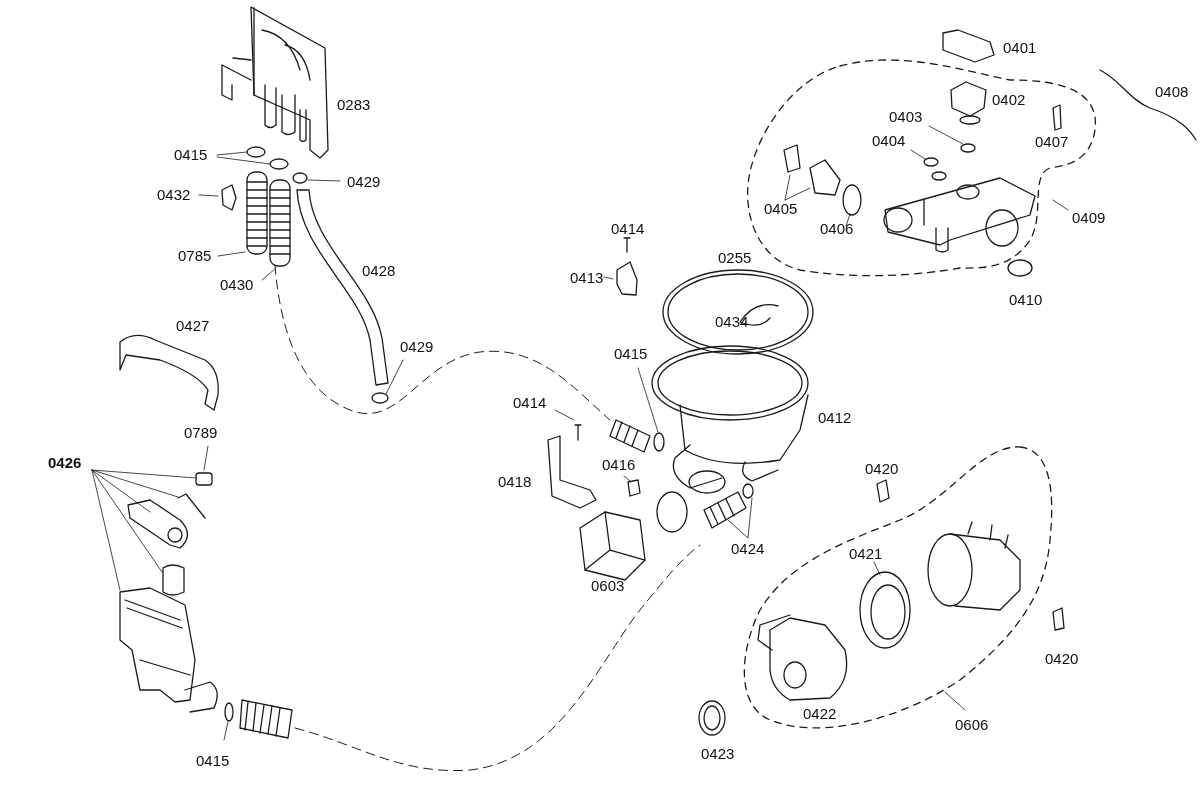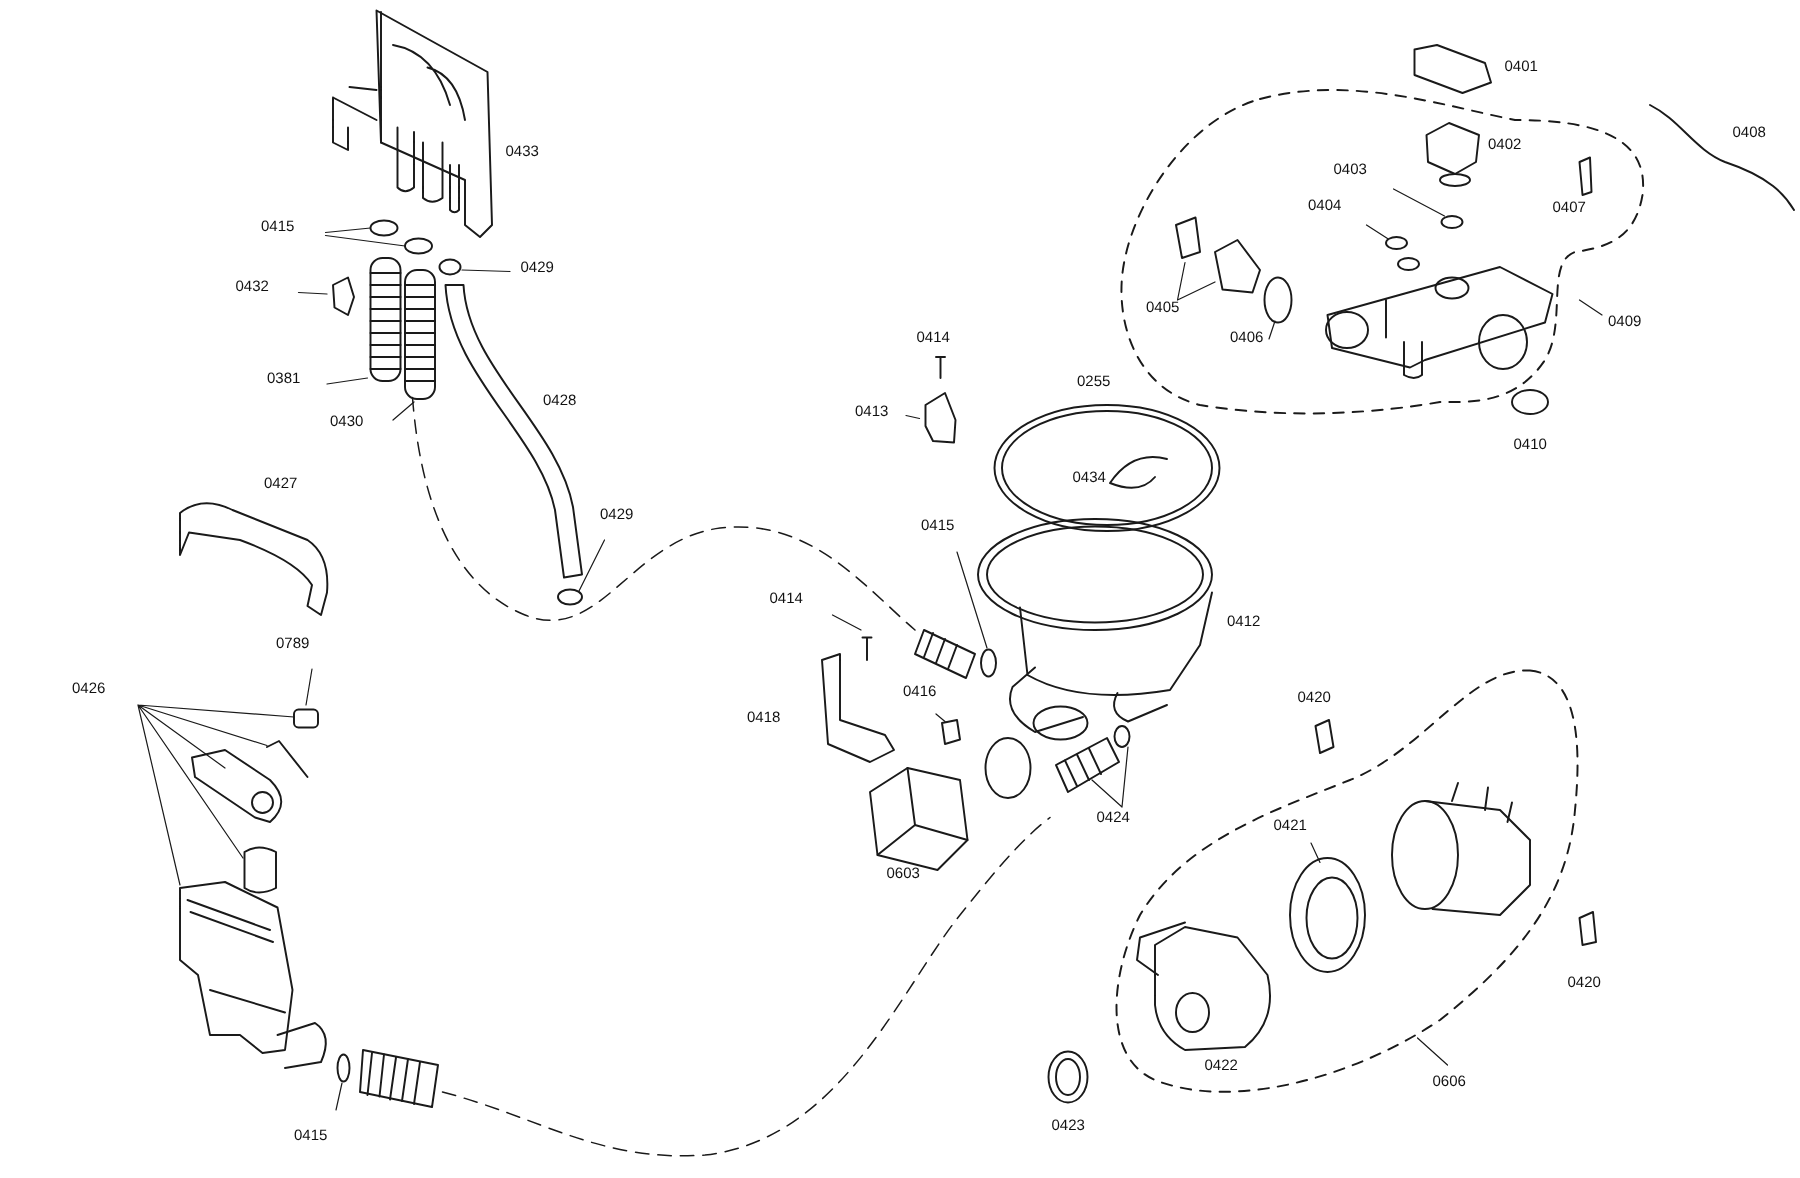--- a/index.html
+++ b/index.html
@@ -1,19 +1,19 @@
 <!DOCTYPE html>
 <html><head>
 <meta charset="utf-8">
 <style>
   html,body{margin:0;padding:0;background:#fff;}
   #stage{position:relative;width:1200px;height:785px;background:#ffffff;overflow:hidden;font-family:"Liberation Sans",sans-serif;}
   svg#art{position:absolute;left:0;top:0;}
-  .lbl{position:absolute;font-size:10px;color:#111;line-height:1;white-space:nowrap;}
-  .lbl.bold{font-weight:normal;}
+  .lbl{position:absolute;font-size:15px;color:#111;line-height:1;white-space:nowrap;}
+  .lbl.bold{font-weight:bold;}
 </style>
 </head>
 <body>
 
 <div id="stage">
 <svg id="art" width="1200" height="785" viewBox="0 0 1200 785" fill="none" stroke="#1a1a1a" stroke-width="1.3" stroke-linejoin="round" stroke-linecap="round">
 
   <path stroke-dasharray="7 6" d="M840,66 C900,50 960,70 1010,80 C1060,80 1100,90 1095,130 C1090,160 1070,165 1050,168 C1030,175 1045,215 1030,240 C1010,270 980,268 960,268 C920,275 860,280 800,270 C760,260 745,220 748,185 C752,140 790,80 840,66 Z"></path>
   <path stroke-dasharray="7 6" d="M1020,447 C1050,450 1055,490 1050,540 C1045,600 1010,640 960,680 C900,720 820,740 770,720 C735,705 740,650 760,610 C790,560 850,540 900,520 C950,500 980,445 1020,447 Z"></path>
   <path stroke-dasharray="9 6" stroke-width="1" d="M275,265 C280,330 300,390 350,410 C400,430 420,360 480,352 C540,345 575,390 610,420"></path>
@@ -185,17 +185,17 @@
 <span class="lbl" style="left:803px;top:706px">0422</span>
 <span class="lbl" style="left:701px;top:746px">0423</span>
 <span class="lbl" style="left:731px;top:541px">0424</span>
 <span class="lbl" style="left:184px;top:425px">0789</span>
 <span class="lbl bold" style="left:48px;top:455px">0426</span>
 <span class="lbl" style="left:176px;top:318px">0427</span>
 <span class="lbl" style="left:362px;top:263px">0428</span>
 <span class="lbl" style="left:347px;top:174px">0429</span>
 <span class="lbl" style="left:400px;top:339px">0429</span>
 <span class="lbl" style="left:220px;top:277px">0430</span>
-<span class="lbl" style="left:178px;top:248px">0381</span>
+<span class="lbl" style="left:178px;top:248px">0785</span>
 <span class="lbl" style="left:157px;top:187px">0432</span>
-<span class="lbl" style="left:337px;top:97px">0433</span>
+<span class="lbl" style="left:337px;top:97px">0283</span>
 <span class="lbl" style="left:715px;top:314px">0434</span>
 </div>
 
 </body></html>

